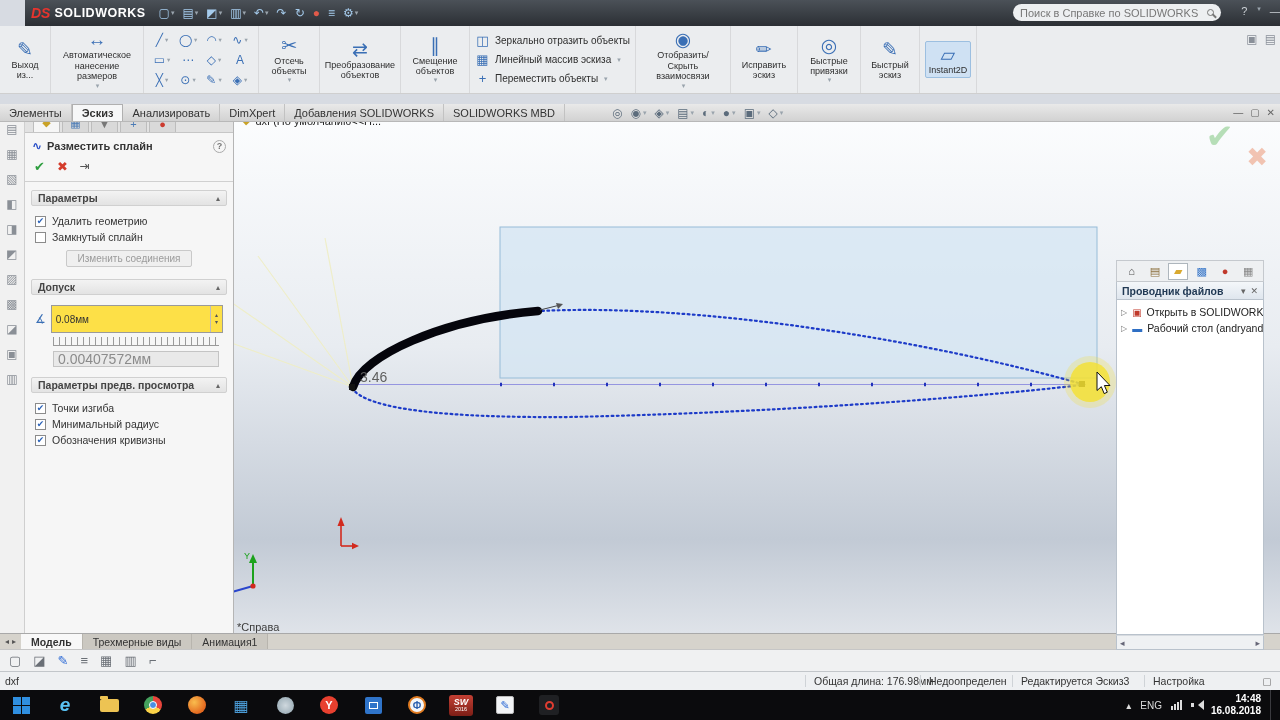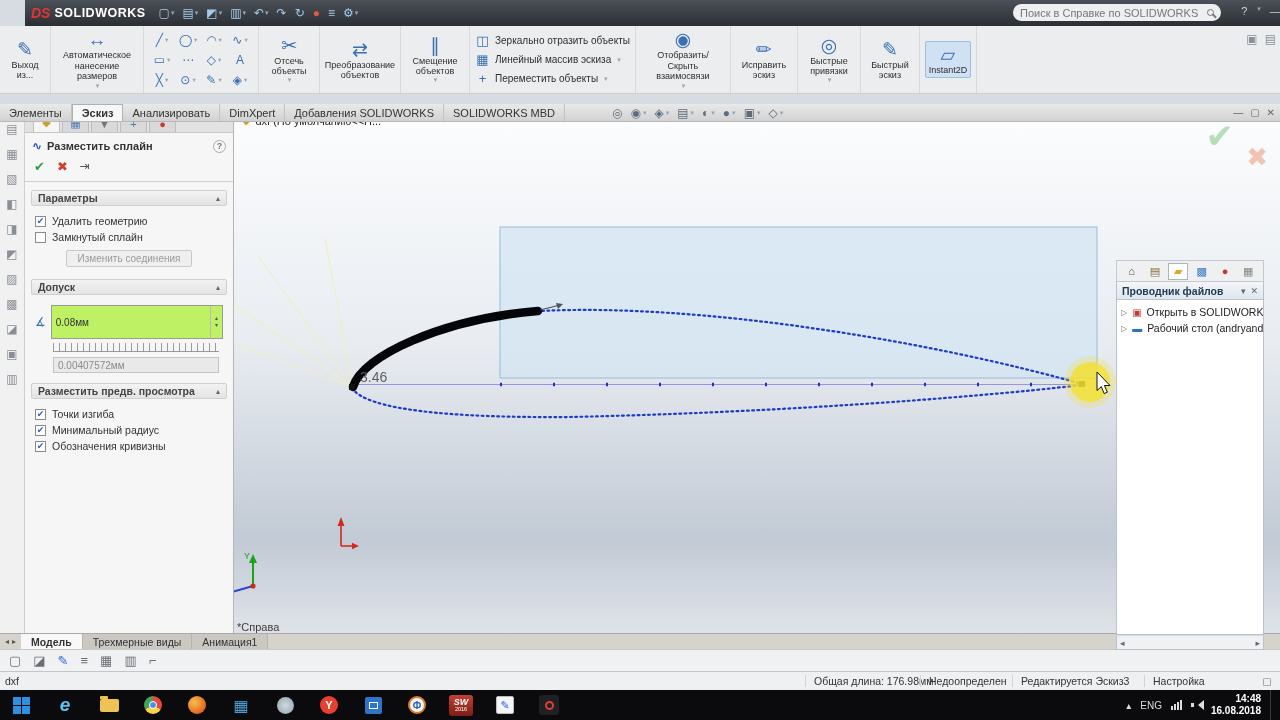--- a/index.html
+++ b/index.html
@@ -87,29 +87,29 @@
     height:16px;display:flex;align-items:center;padding:0 6px;font-weight:bold;color:#444;}
   .group-h .ch{margin-left:auto;font-size:8px;color:#666;}
   .group-b{padding:5px 4px 2px;}
   .cbrow{display:flex;align-items:center;gap:6px;margin:4px 0;}
   .cb{width:11px;height:11px;background:#fff;border:1px solid #8b8b8b;display:flex;align-items:center;
     justify-content:center;font-size:9px;color:#2a62b8;flex:0 0 auto;line-height:1;}
   .btn-dis{display:block;margin:7px auto 2px;background:#efefef;border:1px solid #c9c9c9;color:#9b9b9b;
     font-size:10px;padding:2px 11px;border-radius:2px;width:max-content;}
   .tolrow{display:flex;align-items:center;gap:5px;margin-top:5px;}
   .tol-ic{color:#3a6fb5;font-size:12px;}
-  .spin{flex:1;display:flex;border:1px solid #9a9a9a;background:#bef264;height:34px;align-items:center;}
+  .spin{flex:1;display:flex;border:1px solid #9a9a9a;background:#fde047;height:28px;align-items:center;}
   .spin-val{flex:1;padding:0 4px;font-size:10px;}
   .spin-ar{width:12px;border-left:1px solid #bbb;display:flex;flex-direction:column;align-items:center;
     justify-content:center;font-size:6px;color:#555;line-height:1.1;height:100%;}
   .ruler{height:9px;margin:4px 4px 5px 18px;
     background:repeating-linear-gradient(90deg,#9a9a9a 0 1px,transparent 1px 6px);
     border-bottom:1px solid #9a9a9a;}
   .ro-field{margin-left:18px;margin-right:4px;background:#e9e9e9;border:1px solid #c4c4c4;color:#8b8b8b;
-    height:16px;display:flex;align-items:center;padding:0 4px;font-size:10px;}
+    height:16px;display:flex;align-items:center;padding:0 4px;font-size:14px;}
 
   
   .tp{position:absolute;right:16px;top:148px;width:148px;z-index:30;font-size:10.5px;}
   .tp-tabs{height:22px;background:#eef0f2;border:1px solid #c5c9ce;display:flex;align-items:center;
     justify-content:space-around;padding:0 3px;}
   .tp-tab{width:20px;height:17px;display:flex;align-items:center;justify-content:center;font-size:11px;}
   .tp-tab.active{background:#fff;border:1px solid #aeb6bd;}
   .tp-head{height:18px;background:linear-gradient(#f4f7fa,#dfe6ee);border:1px solid #b9c2cc;border-top:none;
     display:flex;align-items:center;padding:0 5px;font-weight:bold;color:#223a55;}
   .tp-head .hic{margin-left:auto;display:flex;gap:5px;color:#666;font-size:9px;font-weight:normal;}
@@ -568,21 +568,21 @@
               </span>
             </div>
           </div>
           <div class="ruler"></div>
           <div class="ro-field">0.00407572мм</div>
         </div>
       </div>
 
       <div class="group">
         <div class="group-h">
-          <span>Разместить предв. просмотра</span>
+          <span>Параметры предв. просмотра</span>
           <span class="ch">▴</span>
         </div>
         <div class="group-b">
           <div class="cbrow">
             <span class="cb">
                 <span>✔</span>
               </span>
             <span>Точки изгиба</span>
           </div>
           <div class="cbrow">

